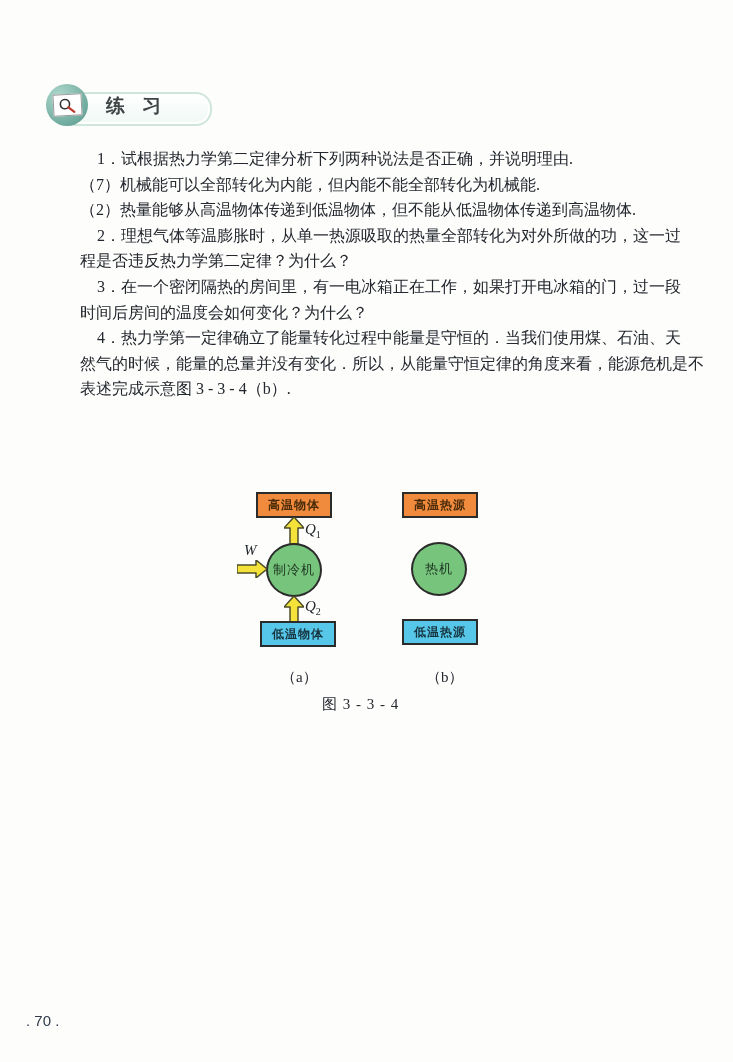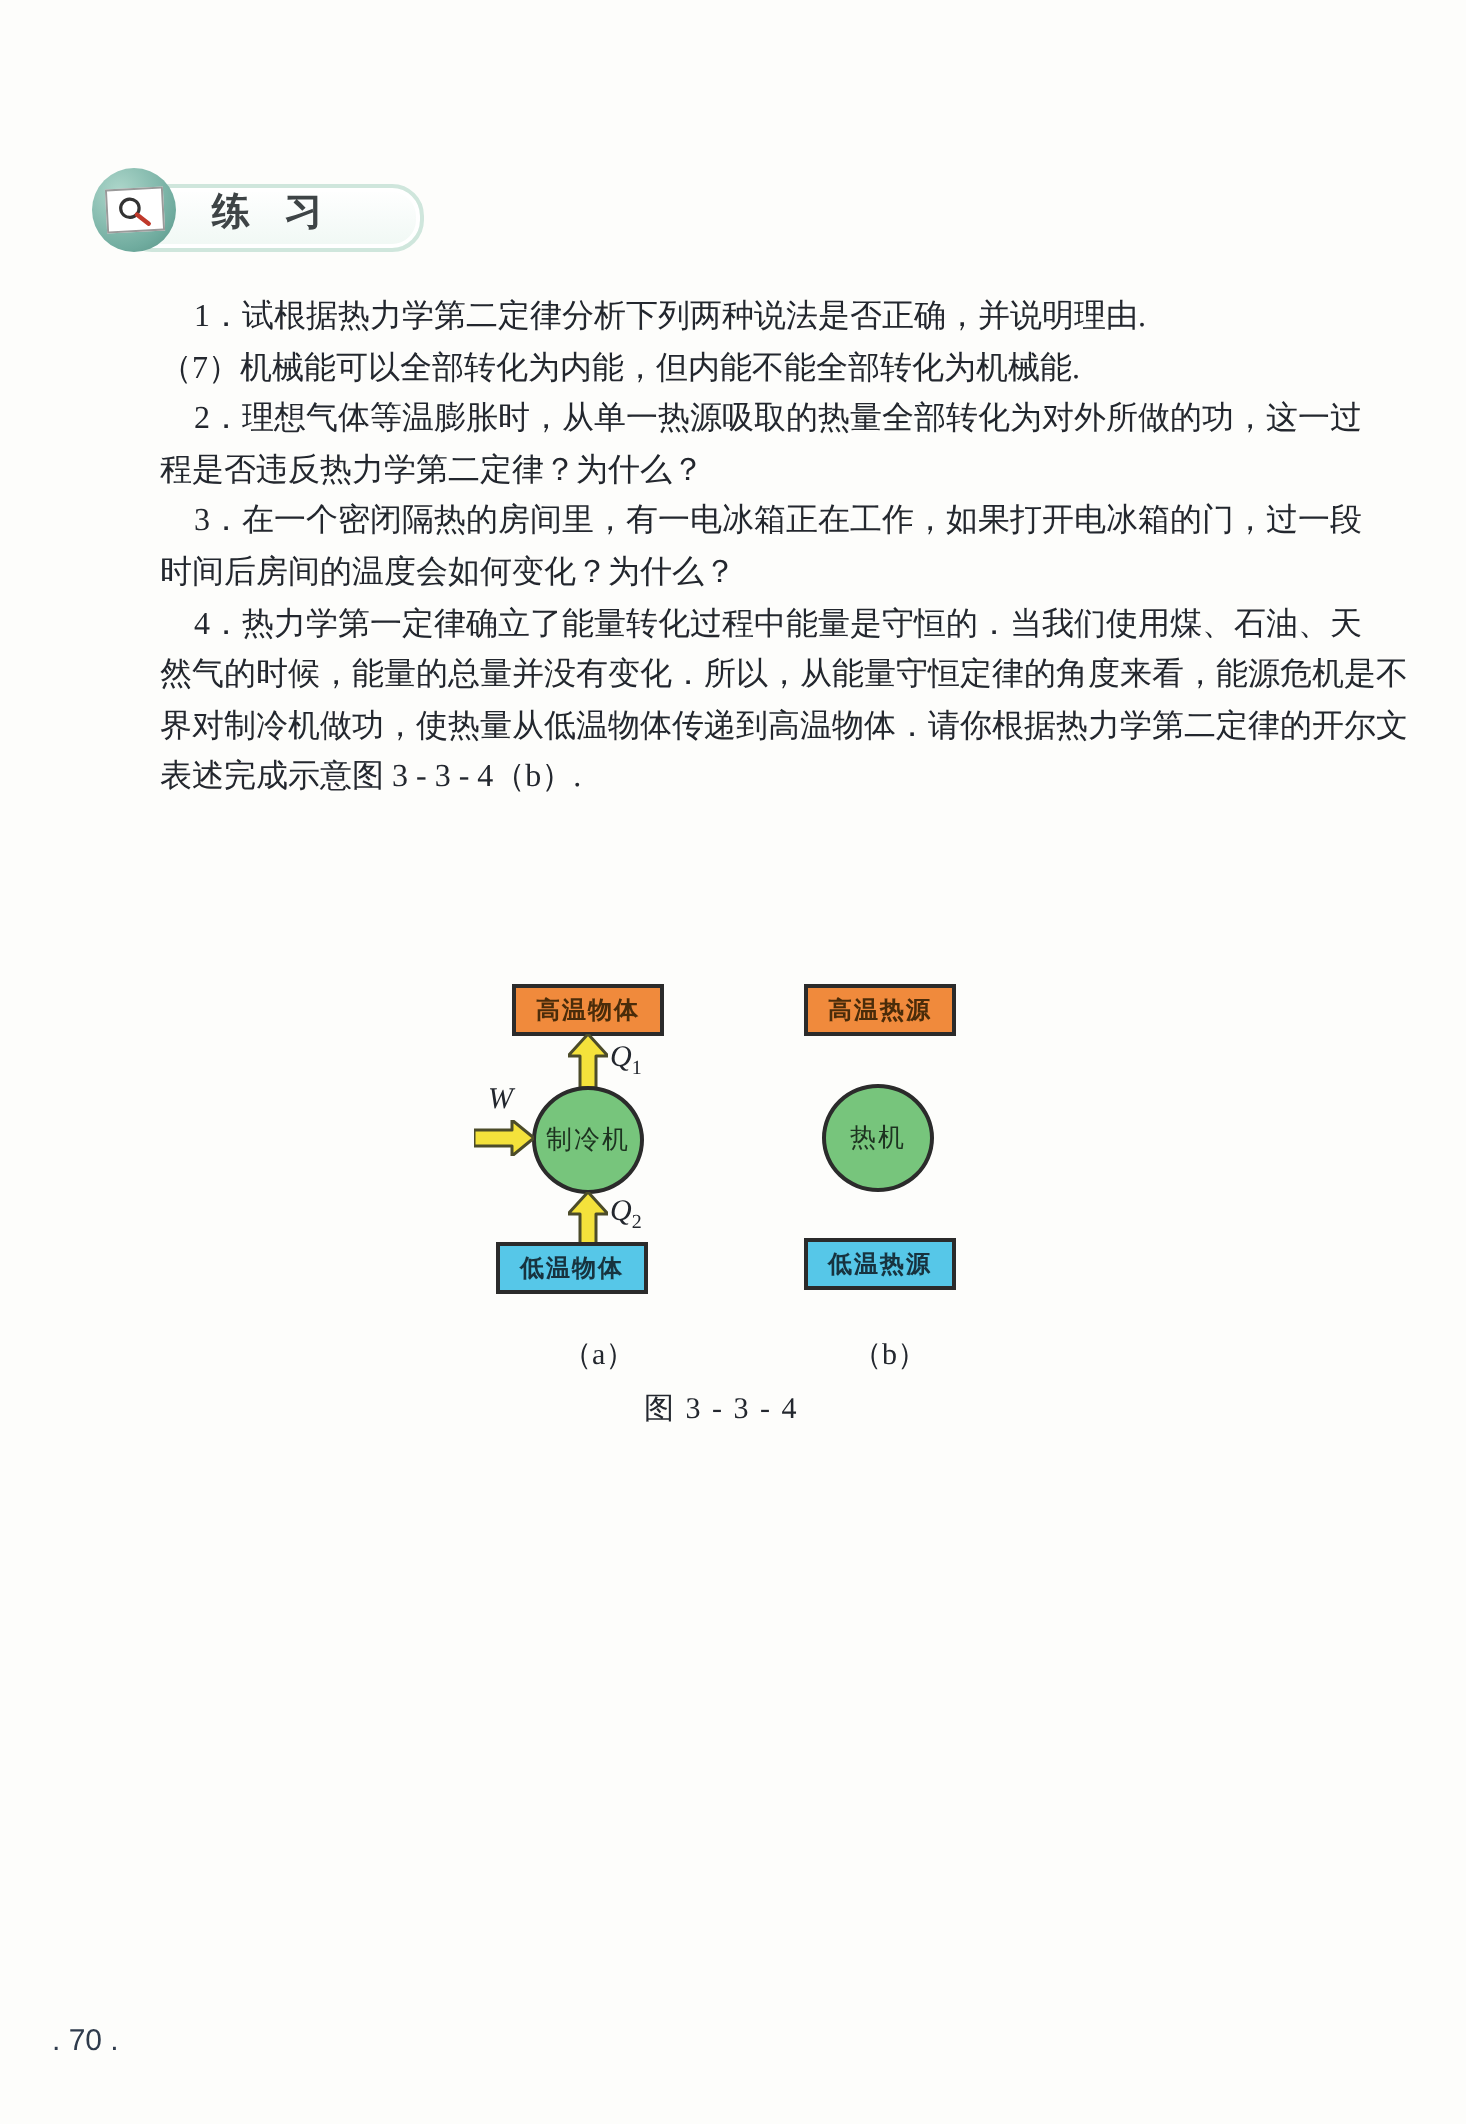--- a/index.html
+++ b/index.html
@@ -69,27 +69,27 @@
         <line x1="12.3" y1="10.3" x2="18" y2="15.2" stroke="#c0392b" stroke-width="2.2" stroke-linecap="round"></line>
       </svg>
     </div>
   </div>
   <div class="hdr-title">练 习</div>
 </div>
 
 <div class="textblock">
   <div class="tline ind">1．试根据热力学第二定律分析下列两种说法是否正确，并说明理由.</div>
   <div class="tline">（7）机械能可以全部转化为内能，但内能不能全部转化为机械能.</div>
+  <div class="tline">（2）热量能够从高温物体传递到低温物体，但不能从低温物体传递到高温物体.</div>
   <div class="tline ind">2．理想气体等温膨胀时，从单一热源吸取的热量全部转化为对外所做的功，这一过</div>
   <div class="tline">程是否违反热力学第二定律？为什么？</div>
   <div class="tline ind">3．在一个密闭隔热的房间里，有一电冰箱正在工作，如果打开电冰箱的门，过一段</div>
   <div class="tline">时间后房间的温度会如何变化？为什么？</div>
   <div class="tline ind">4．热力学第一定律确立了能量转化过程中能量是守恒的．当我们使用煤、石油、天</div>
   <div class="tline">然气的时候，能量的总量并没有变化．所以，从能量守恒定律的角度来看，能源危机是不</div>
-  <div class="tline">界对制冷机做功，使热量从低温物体传递到高温物体．请你根据热力学第二定律的开尔文</div>
   <div class="tline">表述完成示意图 3 - 3 - 4（b）.</div>
 </div>
 
 <div class="fig-box hot" style="left:256px;top:492px;width:76px;height:26px;">高温物体</div>
 
 <svg class="arrow-svg" style="left:284px;top:517px;" width="20" height="27" viewBox="0 0 20 27">
   <polygon points="10,0 0,11 6,11 6,27 14,27 14,11 20,11" fill="#f4e23b" stroke="#4c4c2a" stroke-width="1.5" stroke-linejoin="round"></polygon>
 </svg>
 <div class="fig-lab" style="left:305px;top:521px;"><span>Q</span><sub>1</sub></div>
 
@@ -98,21 +98,21 @@
 <div class="fig-lab" style="left:244px;top:542px;">W</div>
 <svg class="arrow-svg" style="left:237px;top:560px;" width="30" height="18" viewBox="0 0 30 18">
   <polygon points="30,9 19,0 19,5 0,5 0,13 19,13 19,18" fill="#f4e23b" stroke="#4c4c2a" stroke-width="1.5" stroke-linejoin="round"></polygon>
 </svg>
 
 <svg class="arrow-svg" style="left:284px;top:596px;" width="20" height="27" viewBox="0 0 20 27">
   <polygon points="10,0 0,11 6,11 6,27 14,27 14,11 20,11" fill="#f4e23b" stroke="#4c4c2a" stroke-width="1.5" stroke-linejoin="round"></polygon>
 </svg>
 <div class="fig-lab" style="left:305px;top:598px;"><span>Q</span><sub>2</sub></div>
 
-<div class="fig-box cold" style="left:248px;top:621px;width:76px;height:26px;text-align:right;">低温物体</div>
+<div class="fig-box cold" style="left:260px;top:621px;width:76px;height:26px;text-align:right;">低温物体</div>
 
 <div class="fig-box hot" style="left:402px;top:492px;width:76px;height:26px;">高温热源</div>
 <div class="fig-circle" style="left:411px;top:542px;width:56px;height:54px;text-align:right;">热机</div>
 <div class="fig-box cold" style="left:402px;top:619px;width:76px;height:26px;">低温热源</div>
 
 <div class="fig-sub" style="left:281px;top:668px;">（a）</div>
 <div class="fig-sub" style="left:426px;top:668px;">（b）</div>
 <div class="fig-caption" style="left:322px;top:695px;">图 3 - 3 - 4</div>
 
 <div class="pgnum">. 70 .</div>

